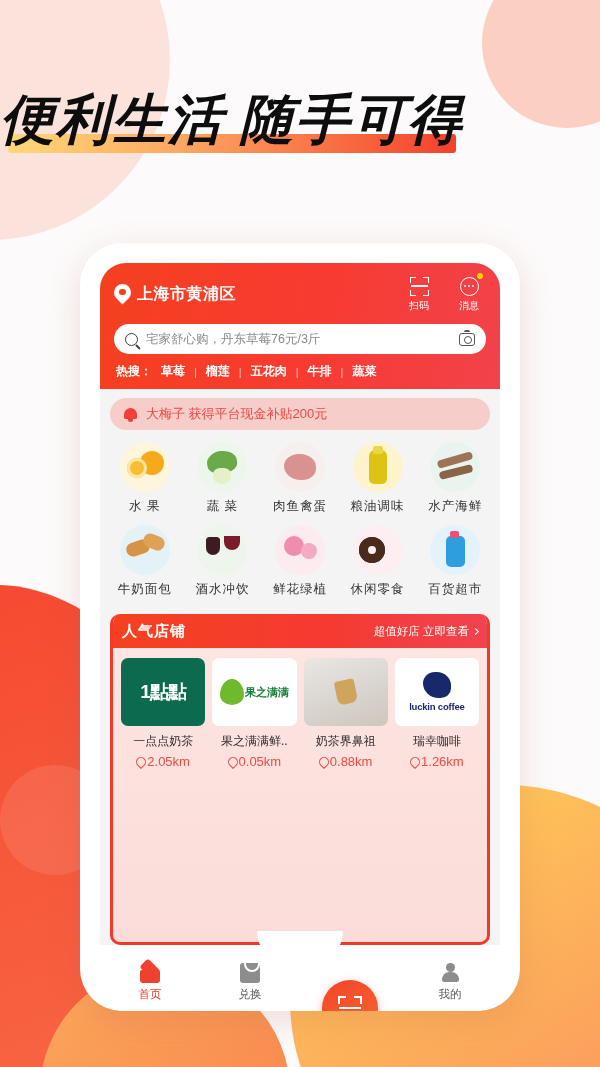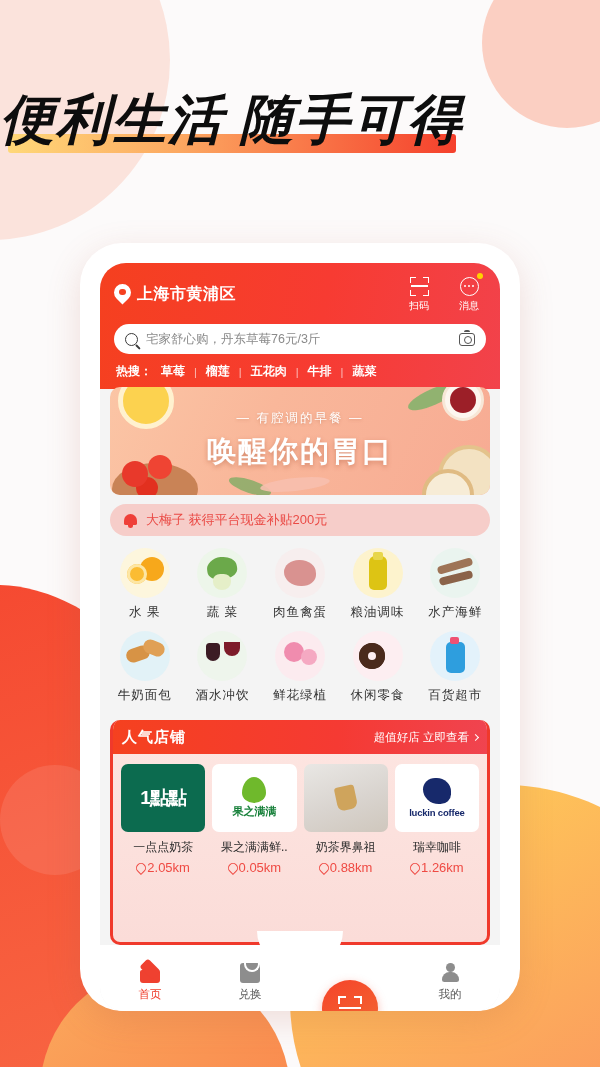--- a/index.html
+++ b/index.html
@@ -205,21 +205,21 @@
   .pop-more { color:#fff; font-size:11.5px; display:flex; align-items:center; gap:4px;}
   .chev { width:5px; height:5px; border-right:1.4px solid #fff; border-top:1.4px solid #fff; transform: rotate(45deg); display:inline-block;}
   .stores { display:flex; gap: 7px; padding: 10px 8px 8px 8px; }
   .store { flex:1; }
   .store-logo {
     width:100%; height: 68px; border-radius:7px; overflow:hidden; position:relative;
     display:flex; align-items:center; justify-content:center; background:#fff;
   }
   .lg-yd { background:#0c6b4f; color:#fff; }
   .lg-yd .t { font-size: 19px; font-weight: bold; letter-spacing:-1px; }
-  .lg-gz { background:#fff; display:flex; flex-direction:column; gap:1px; }
+  .lg-gz { background:#fff; display:flex; flex-direction:row; gap:1px; }
   .gz-leaf { width:24px; height:26px; background:#6fb92c; border-radius:50% 50% 50% 50% / 62% 62% 38% 38%; }
   .lg-gz .t { color:#17803a; font-size: 11px; font-weight:bold; }
   .lg-nc { background: linear-gradient(160deg,#e9e7e4 0%,#d9d4cf 55%,#cfc7bd 100%); }
   .nc-cup { width:20px; height:24px; background:#cfa45c; border-radius:3px 3px 7px 7px; transform: rotate(-12deg); }
   .lg-lk { background:#fff; display:flex; flex-direction:column; gap:3px; }
   .lk-deer { width:28px; height:26px; background:#17296b; border-radius:46% 54% 40% 60%; }
   .lg-lk .t { color:#17296b; font-size: 9.5px; font-weight:bold; letter-spacing:-.2px; }
   .store-name { font-size: 12px; color:#2c2c2c; margin-top: 7px; text-align:center; white-space:nowrap; overflow:hidden; }
   .store-dist { font-size: 13px; color:#ef4a43; margin-top: 4px; display:flex; align-items:center; justify-content:center; gap:3px; }
   .mini-pin { width:8px; height:10px; position:relative; flex:0 0 auto;}
@@ -328,38 +328,20 @@
         <span class="kw">榴莲</span>
         <span class="sep">|</span>
         <span class="kw">五花肉</span>
         <span class="sep">|</span>
         <span class="kw">牛排</span>
         <span class="sep">|</span>
         <span class="kw">蔬菜</span>
       </div>
     </div>
 
-    <div class="banner-wrap">
-      <div class="banner">
-        <span class="b-deco b-bowl"></span>
-        <span class="b-deco b-orange"></span>
-        <span class="b-deco b-tom3"></span>
-        <span class="b-deco b-tom1"></span>
-        <span class="b-deco b-tom2"></span>
-        <span class="b-deco b-leaf1"></span>
-        <span class="b-deco b-leaf2"></span>
-        <span class="b-deco b-ribbon"></span>
-        <span class="b-deco b-bread1"></span>
-        <span class="b-deco b-bread2"></span>
-        <span class="b-deco b-jam"></span>
-        <span class="b-deco b-jam-in"></span>
-        <span class="b-sub">— 有腔调的早餐 —</span>
-        <span class="b-title">唤醒你的胃口</span>
-      </div>
-    </div>
 
     <div class="notice">
       <span class="bell"></span>
       <span class="notice-text">大梅子 获得平台现金补贴200元</span>
     </div>
 
     <div class="cats">
       <div class="cat-row">
         <div class="cat">
           <div class="cat-ico c-fruit"></div>

